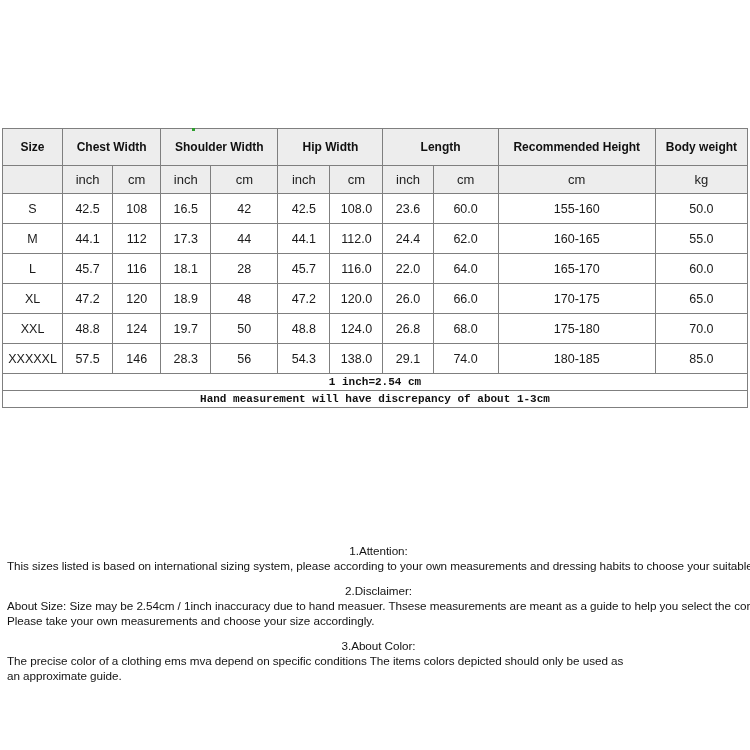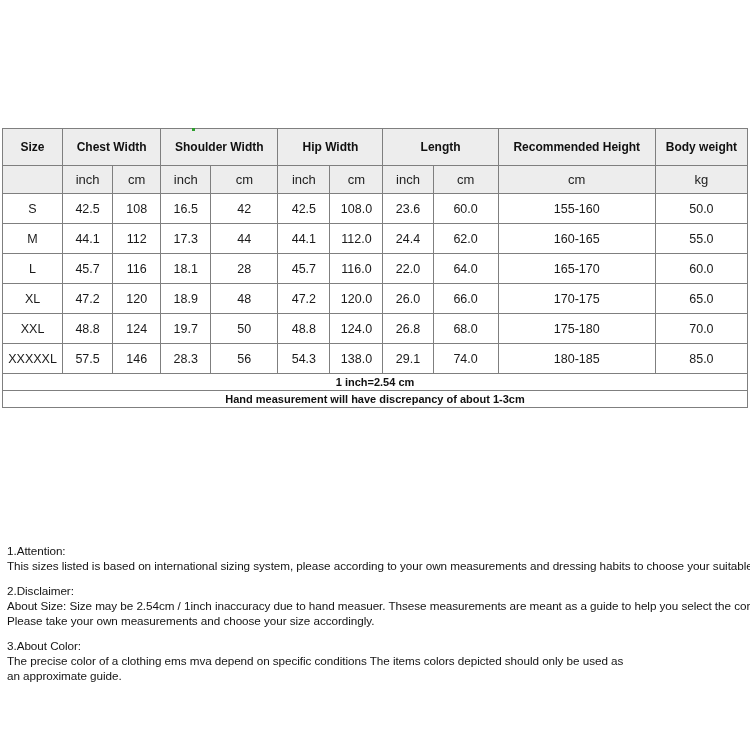--- a/index.html
+++ b/index.html
@@ -50,21 +50,21 @@
   }
   tbody.data-rows td {
     height: 29px;
     background: #ffffff;
     font-size: 12.5px;
     color: #1a1a1a;
   }
   tr.foot-row td {
     height: 16px;
     background: #ffffff;
-    font-family: Liberation Sans, sans-serif;
+    font-family: Liberation Mono, monospace;
     font-size: 11px;
     font-weight: bold;
     color: #101010;
   }
   .artifact-dot {
     position: absolute;
     left: 192px;
     top: 128px;
     width: 3px;
     height: 3px;
@@ -73,21 +73,21 @@
     position: absolute;
     left: 7px;
     top: 543px;
     right: 0;
     font-size: 11.7px;
     line-height: 15px;
     letter-spacing: -0.05px;
     color: #141414;
   }
   .note { margin: 0 0 10px 0; }
-  .note-heading { white-space: nowrap; }
+  .note-heading { white-space: nowrap; text-align: center; }
   .note-line { white-space: nowrap; overflow: hidden; }
 </style>
 </head>
 <body>
 
 <div class="page">
 
   <table class="size-chart">
     <colgroup>
       <col style="width:60px">

